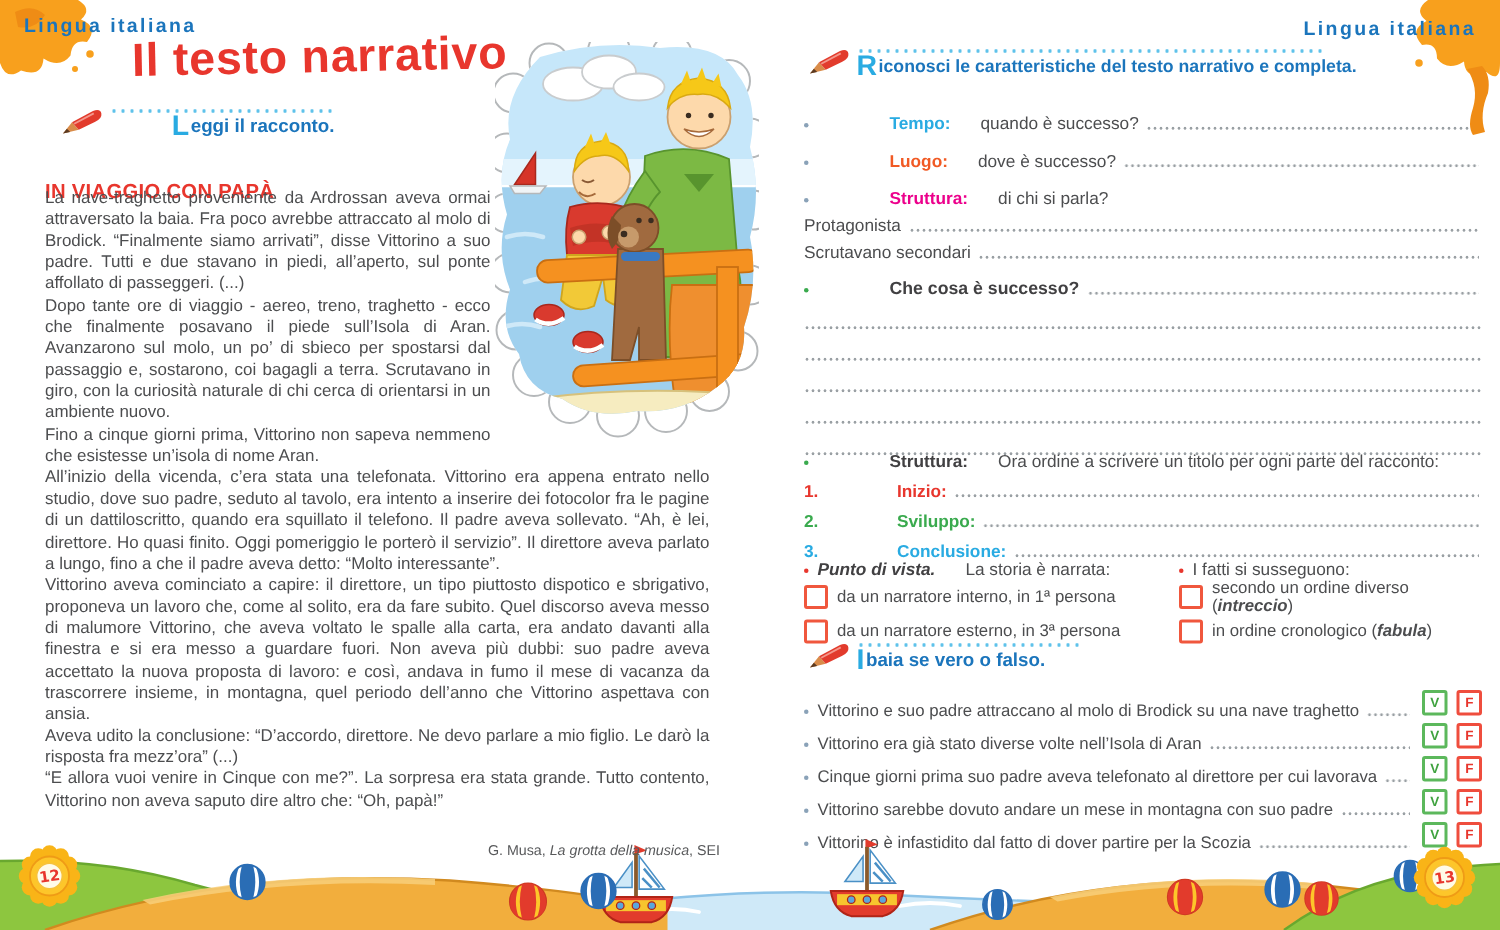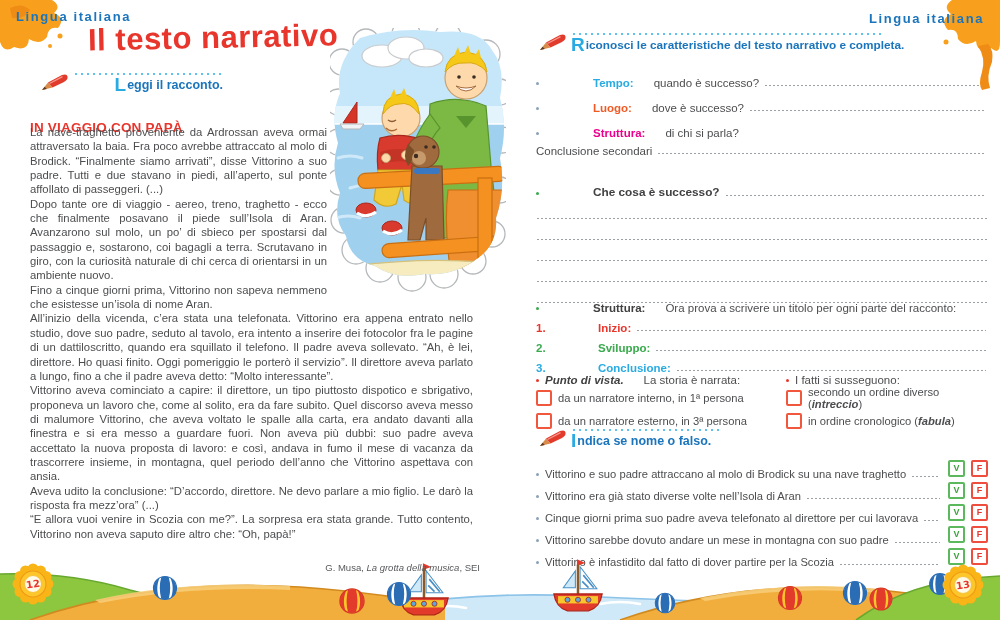--- a/index.html
+++ b/index.html
@@ -109,21 +109,21 @@
   <div id="storyTitle">IN VIAGGIO CON PAPÀ</div>
 
   <div id="storyText">
     <div id="illuSpacer"></div>
     <p>La nave-traghetto proveniente da Ardrossan aveva ormai attraversato la baia. Fra poco avrebbe attraccato al molo di Brodick. “Finalmente siamo arrivati”, disse Vittorino a suo padre. Tutti e due stavano in piedi, all’aperto, sul ponte affollato di passeggeri. (...)</p>
     <p>Dopo tante ore di viaggio - aereo, treno, traghetto - ecco che finalmente posavano il piede sull’Isola di Aran. Avanzarono sul molo, un po’ di sbieco per spostarsi dal passaggio e, sostarono, coi bagagli a terra. Scrutavano in giro, con la curiosità naturale di chi cerca di orientarsi in un ambiente nuovo.</p>
     <p>Fino a cinque giorni prima, Vittorino non sapeva nemmeno che esistesse un’isola di nome Aran.</p>
     <p>All’inizio della vicenda, c’era stata una telefonata. Vittorino era appena entrato nello studio, dove suo padre, seduto al tavolo, era intento a inserire dei fotocolor fra le pagine di un dattiloscritto, quando era squillato il telefono. Il padre aveva sollevato. “Ah, è lei, direttore. Ho quasi finito. Oggi pomeriggio le porterò il servizio”. Il direttore aveva parlato a lungo, fino a che il padre aveva detto: “Molto interessante”.</p>
     <p>Vittorino aveva cominciato a capire: il direttore, un tipo piuttosto dispotico e sbrigativo, proponeva un lavoro che, come al solito, era da fare subito. Quel discorso aveva messo di malumore Vittorino, che aveva voltato le spalle alla carta, era andato davanti alla finestra e si era messo a guardare fuori. Non aveva più dubbi: suo padre aveva accettato la nuova proposta di lavoro: e così, andava in fumo il mese di vacanza da trascorrere insieme, in montagna, quel periodo dell’anno che Vittorino aspettava con ansia.</p>
     <p>Aveva udito la conclusione: “D’accordo, direttore. Ne devo parlare a mio figlio. Le darò la risposta fra mezz’ora” (...)</p>
-    <p>“E allora vuoi venire in Scozia con me?”. La sorpresa era stata grande. Tutto contento, Vittorino non aveva saputo dire altro che: “Oh, papà!”</p>
+    <p>“E allora vuoi venire in Cinque con me?”. La sorpresa era stata grande. Tutto contento, Vittorino non aveva saputo dire altro che: “Oh, papà!”</p>
   </div>
 
   <svg id="illu" width="176" height="282" viewBox="0 0 176 282">
     <defs>
       <clipPath id="bubbleclip">
         <path d="M30,10 Q70,-2 110,4 Q150,0 162,22 Q176,40 170,70 Q178,100 170,130 Q176,160 166,190 Q168,215 148,230 Q125,248 95,246 Q65,252 45,238 Q20,232 16,208 Q2,190 10,165 Q0,140 8,115 Q0,88 10,65 Q4,36 30,10 Z"></path>
       </clipPath>
     </defs>
 
     <g fill="#ffffff" stroke="#b5b8ba" stroke-width="1.3">
@@ -260,21 +260,25 @@
         <span class="lab c-orange">Luogo:</span>
         <span class="q">dove è successo?</span>
         <span class="lead"></span>
       </div>
       <div class="row">
         <span class="b b-gray"></span>
         <span class="lab c-pink">Struttura:</span>
         <span class="q">di chi si parla?</span>
       </div>
       <div class="row plain">
-        <span>Conclusione secondari</span>
+        <span>Protagonista</span>
+        <span class="lead"></span>
+      </div>
+      <div class="row plain">
+        <span>Scrutavano secondari</span>
         <span class="lead"></span>
       </div>
     </div>
 
     <div class="abs" id="rWhat">
       <div class="row">
         <span class="b b-green"></span>
         <span class="lab c-dark" style="font-size:11.8px">Che cosa è successo?</span>
         <span class="lead"></span>
       </div>
@@ -282,21 +286,21 @@
       <div class="dotrow"></div>
       <div class="dotrow"></div>
       <div class="dotrow"></div>
       <div class="dotrow"></div>
     </div>
 
     <div class="abs" id="rStruct">
       <div class="row">
         <span class="b b-green"></span>
         <span class="lab c-dark">Struttura:</span>
-        <span class="q">Ora prova a scrivere un titolo per ogni parte del racconto:</span>
+        <span class="q">Ora ordine a scrivere un titolo per ogni parte del racconto:</span>
       </div>
       <div class="row">
         <span class="num c-red">1.</span>
         <span class="lab c-red">Inizio:</span>
         <span class="lead"></span>
       </div>
       <div class="row">
         <span class="num c-green">2.</span>
         <span class="lab c-green">Sviluppo:</span>
         <span class="lead"></span>
@@ -342,21 +346,21 @@
 
     <div class="instr" id="rVfInstr">
       <svg width="28" height="19" viewBox="0 0 28 19">
         <path d="M2,17 L8,9.5 L12.5,14.5 Z" fill="#d98c4a"></path>
         <path d="M2,17 L4.6,13.8 L6.8,16 Z" fill="#5b3a21"></path>
         <path d="M8,9.5 L22,2 Q27,0.2 27.6,3.8 Q28,7 23.5,9.2 L12.5,14.5 Z" fill="#e23b2c"></path>
         <path d="M9.5,10.5 L22.5,3.6" stroke="#f4978b" stroke-width="1.2" fill="none"></path>
       </svg>
       <div class="instr-col">
         <div class="cyandots" style="width:150px"></div>
-        <div class="instr-text"><span class="init">I</span><span>ndica se nome o falso.</span></div>
+        <div class="instr-text"><span class="init">I</span><span>baia se vero o falso.</span></div>
       </div>
     </div>
 
     <div class="abs" id="rVfList">
       <div class="vrow">
         <span class="b b-gray"></span>
         <span>Vittorino e suo padre attraccano al molo di Brodick su una nave traghetto</span>
         <span class="lead"></span>
         <span class="vbox">V</span>
         <span class="fbox">F</span>

